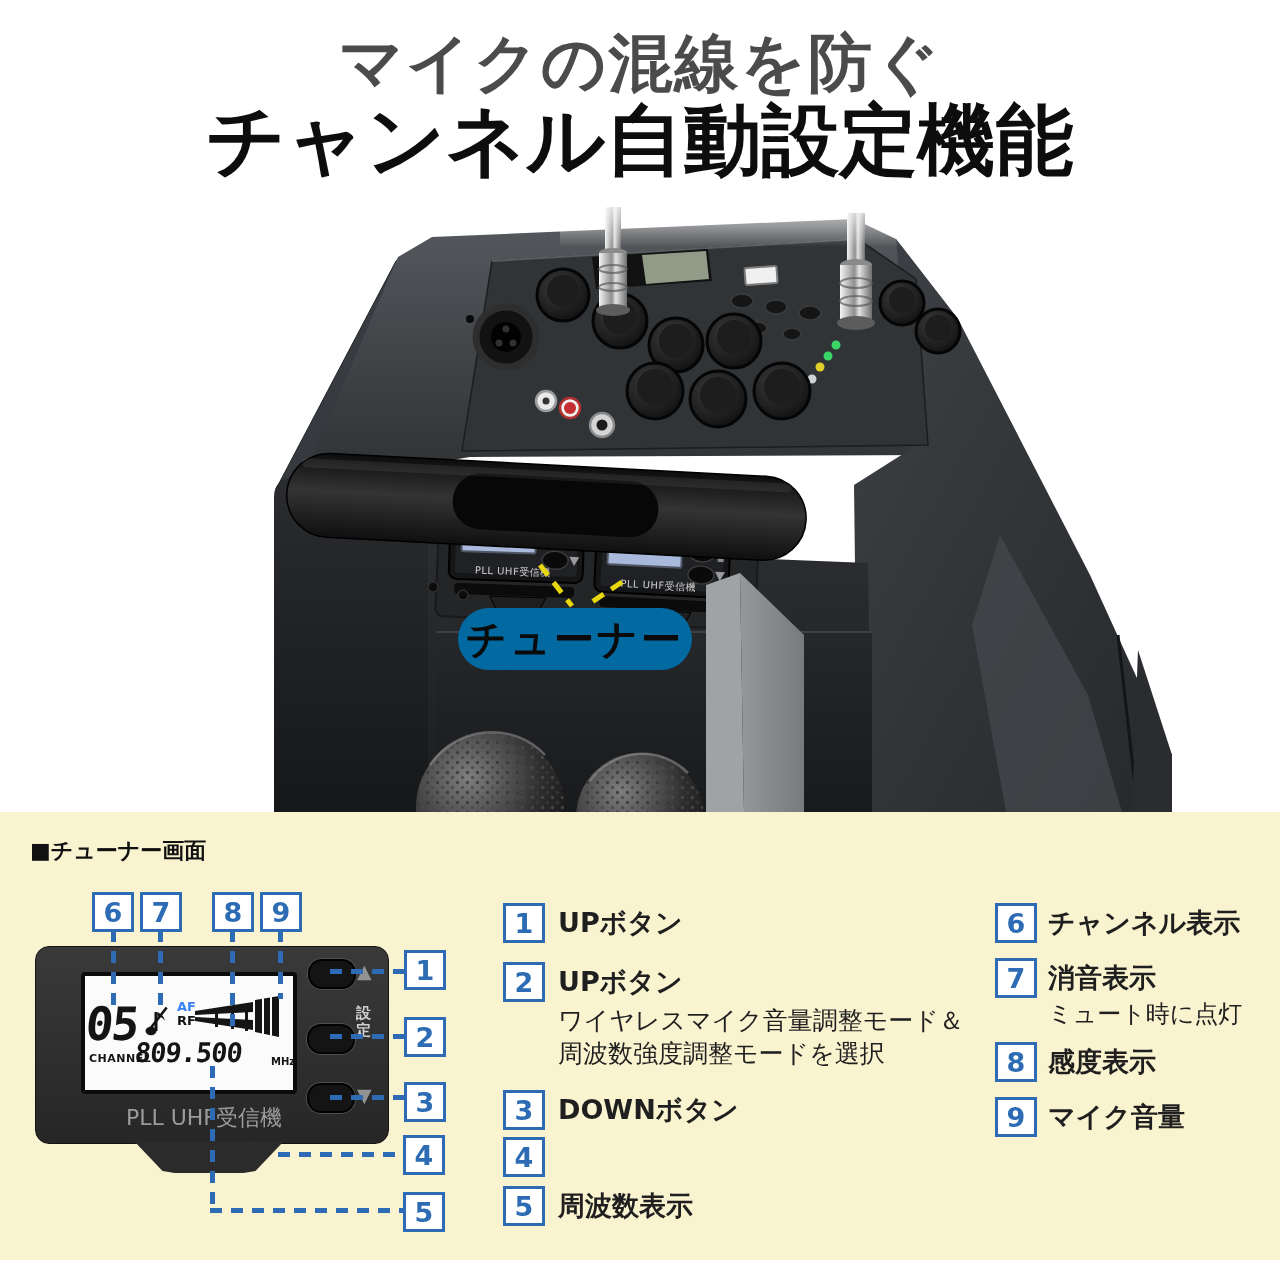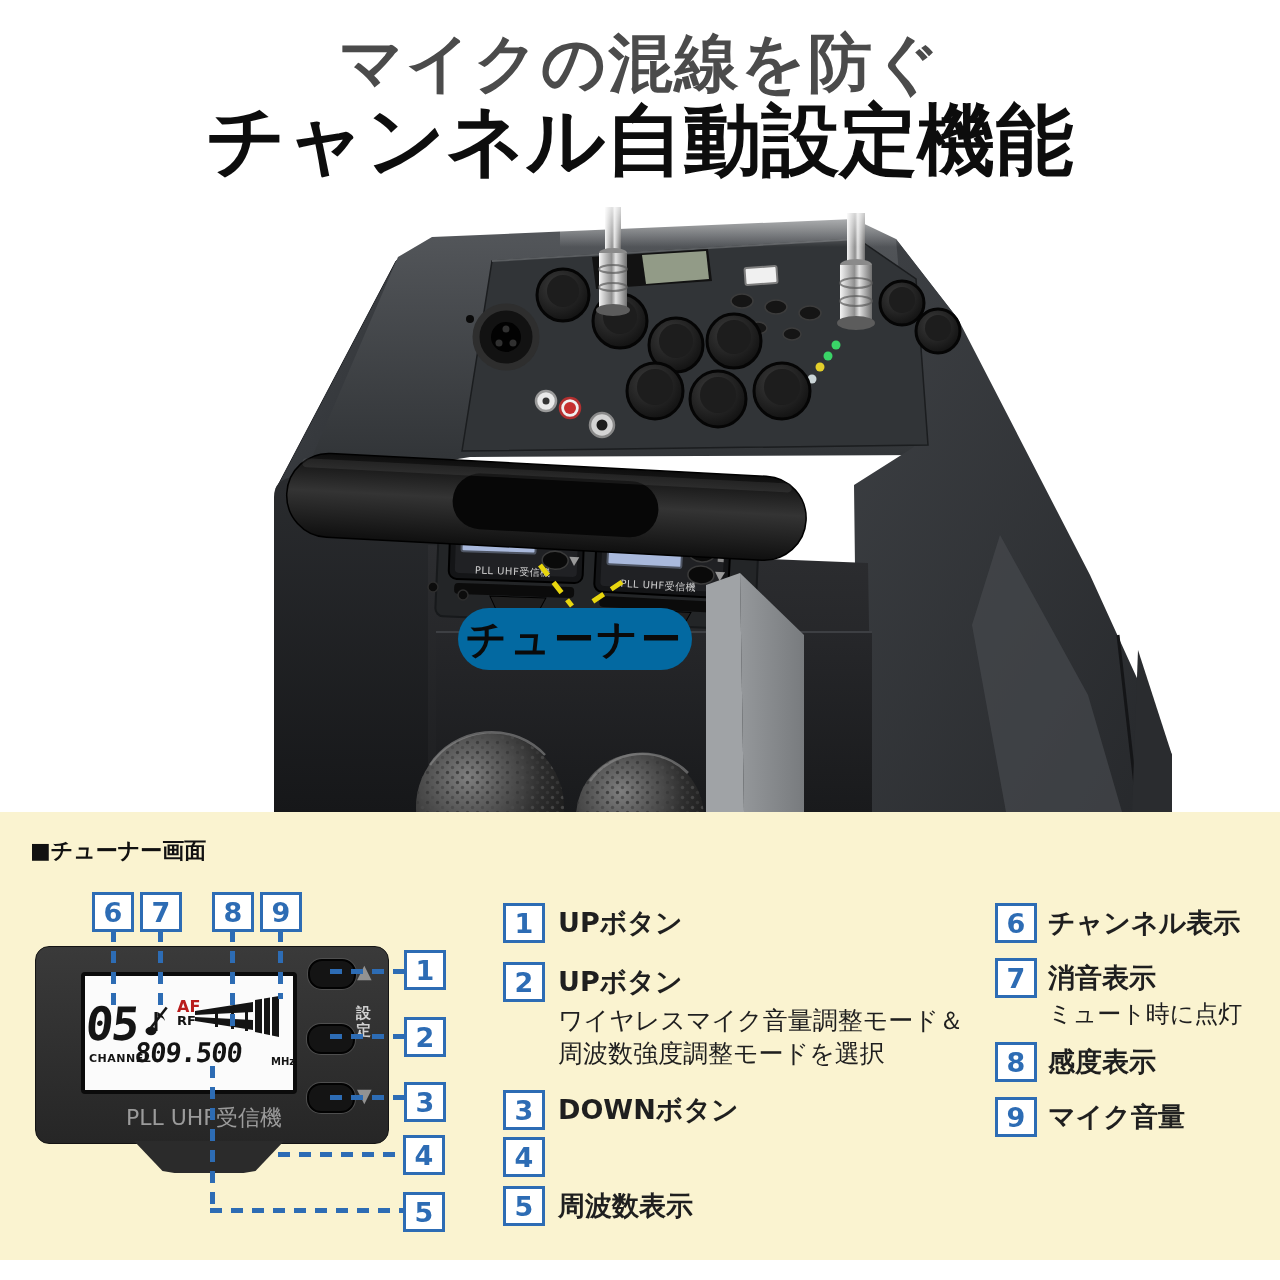--- a/index.html
+++ b/index.html
@@ -37,21 +37,21 @@
   .sub-sm{font-size:24px;}
 
   
   .device{position:absolute;left:35px;top:946px;width:352px;height:196px;
       background:linear-gradient(180deg,#3a3a3a,#262626);border:1px solid #141414;border-radius:14px;}
   .lcd{position:absolute;left:45px;top:25px;width:208px;height:114px;background:#fbfbfb;
       border:4px solid #0b0b0b;border-radius:4px;}
   .seg{font-family:"DejaVu Sans Mono",monospace;font-weight:bold;color:#141414;transform:skewX(-6deg);}
   .ch-val{position:absolute;left:1px;top:28px;font-size:46px;line-height:40px;letter-spacing:-2px;}
   .ch-lab{position:absolute;left:4px;top:76px;font-size:11px;font-weight:900;color:#141414;letter-spacing:.5px;}
-  .af{position:absolute;left:92px;top:24px;font-size:16px;font-weight:900;color:#b91c1c;line-height:14px;}
+  .af{position:absolute;left:92px;top:24px;font-size:13px;font-weight:900;color:#3b82f6;line-height:14px;}
   .rf{position:absolute;left:92px;top:38px;font-size:13px;font-weight:900;color:#141414;line-height:14px;}
   .freq{position:absolute;left:50px;top:64px;font-size:27px;line-height:26px;letter-spacing:-1px;}
   .mhz{position:absolute;left:170px;top:80px;font-size:10px;font-weight:900;color:#141414;padding-left:16px;}
   .mute-ic{position:absolute;left:59px;top:30px;}
   .horn-ic{position:absolute;left:110px;top:20px;}
   .dev-label{position:absolute;left:58px;top:156px;width:220px;text-align:center;
       font-size:22px;color:#9b9b9b;white-space:nowrap;}
   .dbtn{position:absolute;width:44px;height:26px;background:#141414;border:2px solid #020202;
       border-radius:14px;box-shadow:0 0 0 1px #4e4e4e;}
   .bsym{position:absolute;font-size:19px;color:#929292;line-height:20px;}

